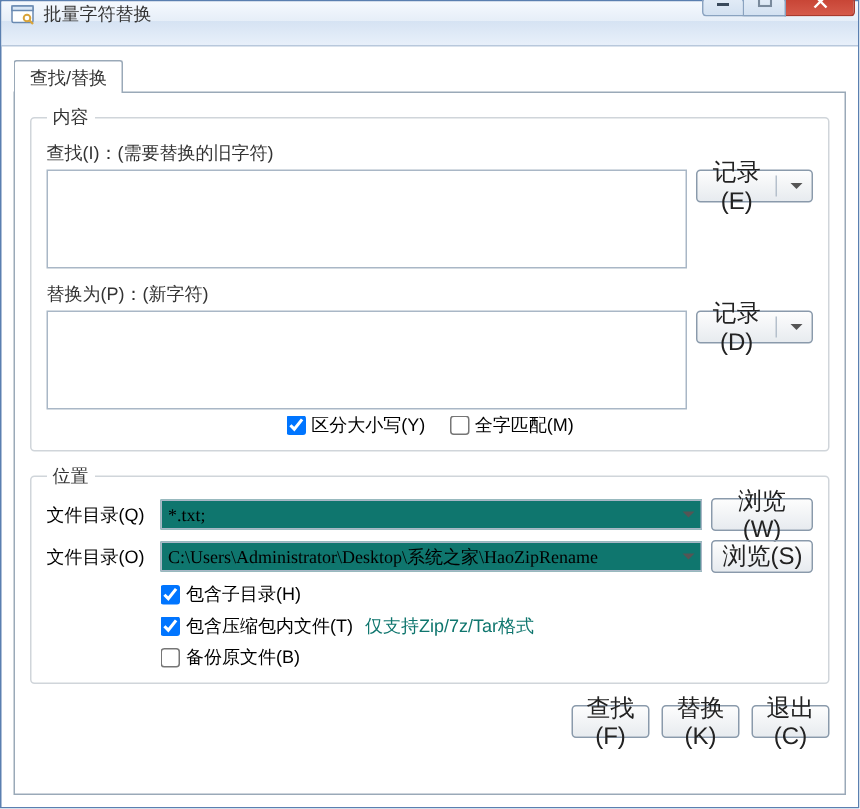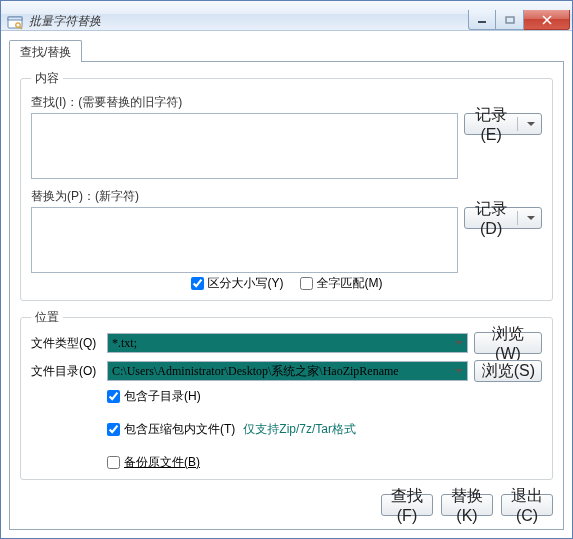--- a/index.html
+++ b/index.html
@@ -17,23 +17,22 @@
     height: 539px;
     border: 1px solid #5a7fb0;
     background: #fff;
     display: flex;
     flex-direction: column;
   }
   .titlebar {
     height: 30px;
     background: linear-gradient(to bottom, #f5f9fe 0%, #e6eef8 45%, #d6e3f3 46%, #e8f0fa 100%);
     display: flex;
-    align-items: flex-end;
+    align-items: flex-start;
     border-bottom: 1px solid #b8c8dc;
-    font-style: italic;
   }
   .titlebar .icon {
     width: 16px; height: 16px;
     margin: 0 6px;
   }
   .titlebar .title {
     flex: 1;
     color: #333;
     font-size: 12px;
   }
@@ -218,28 +217,27 @@
   .combo .arrow::after{
     content:"";
     border-left:4px solid transparent;
     border-right:4px solid transparent;
     border-top:4px solid #555;
   }
   .indent-checks {
     margin-left:76px;
     display:flex;
     flex-direction:column;
-    gap:16px;
+    gap:4px;
   }
   .hint { color:#0f766e; margin-left:4px;}
   .backup-row {
     display:flex;
     align-items:center;
     gap:6px;
-    text-decoration:underline;
   }
   .small-input {
     width:130px;
     height:20px;
     border:1px solid #c8cfd6;
     background:#f4f4f4;
     color:#9a9a9a;
     padding:1px 4px;
     font-family:inherit;
     font-size:12px;
@@ -334,21 +332,21 @@
             <input type="checkbox" style="">
             <span>全字匹配(M)</span>
           </label>
         </div>
       </fieldset>
 
       <fieldset>
         <legend>位置</legend>
 
         <div class="loc-row">
-          <span class="loc-label">文件类型(Q)</span>
+          <span class="loc-label">文件目录(Q)</span>
           <div class="combo">
             <input type="text" value="*.txt;" style="">
             <span class="arrow"></span>
           </div>
           <button class="btn" style="width:68px">
             <span>浏览(W)</span>
           </button>
         </div>
 
         <div class="loc-row">

